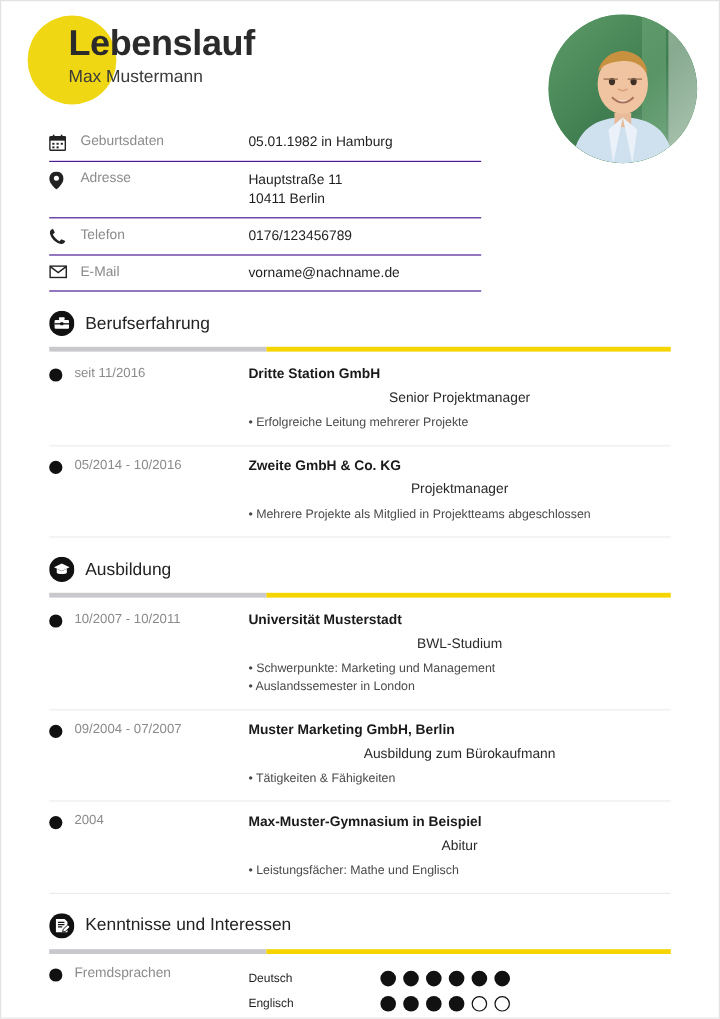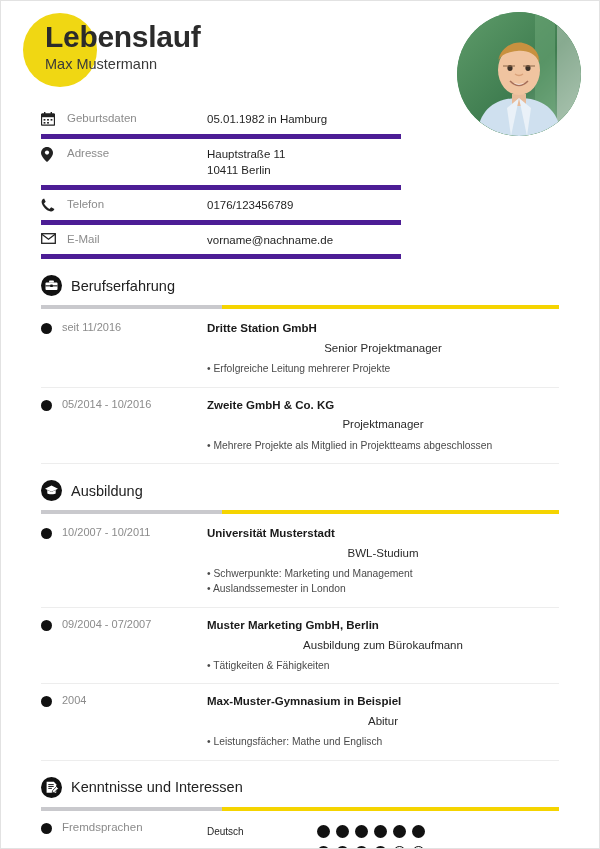--- a/index.html
+++ b/index.html
@@ -31,21 +31,21 @@
     left: 22px;
     top: 12px;
     width: 74px;
     height: 74px;
     border-radius: 50%;
     background: #f0d713;
   }
 
   .header-text {
     position: absolute;
-    left: 44px;
+    left: 56px;
     top: 20px;
   }
 
   .title {
     font-size: 30px;
     font-weight: bold;
     color: #2b2b2b;
     letter-spacing: -0.3px;
     line-height: 1.08;
   }
@@ -71,21 +71,21 @@
 
   
   .contact {
     margin: 8px 40px 0 40px;
     width: 360px;
   }
 
   .contact-row {
     display: flex;
     align-items: flex-start;
-    border-bottom: 5px solid #4c1d95;
+    border-bottom: 1px solid #4c1d95;
     padding: 7px 0 6px 0;
     min-height: 28px;
   }
 
   .contact-icon {
     width: 26px;
     flex: 0 0 26px;
     padding-top: 1px;
     color: #222;
   }

